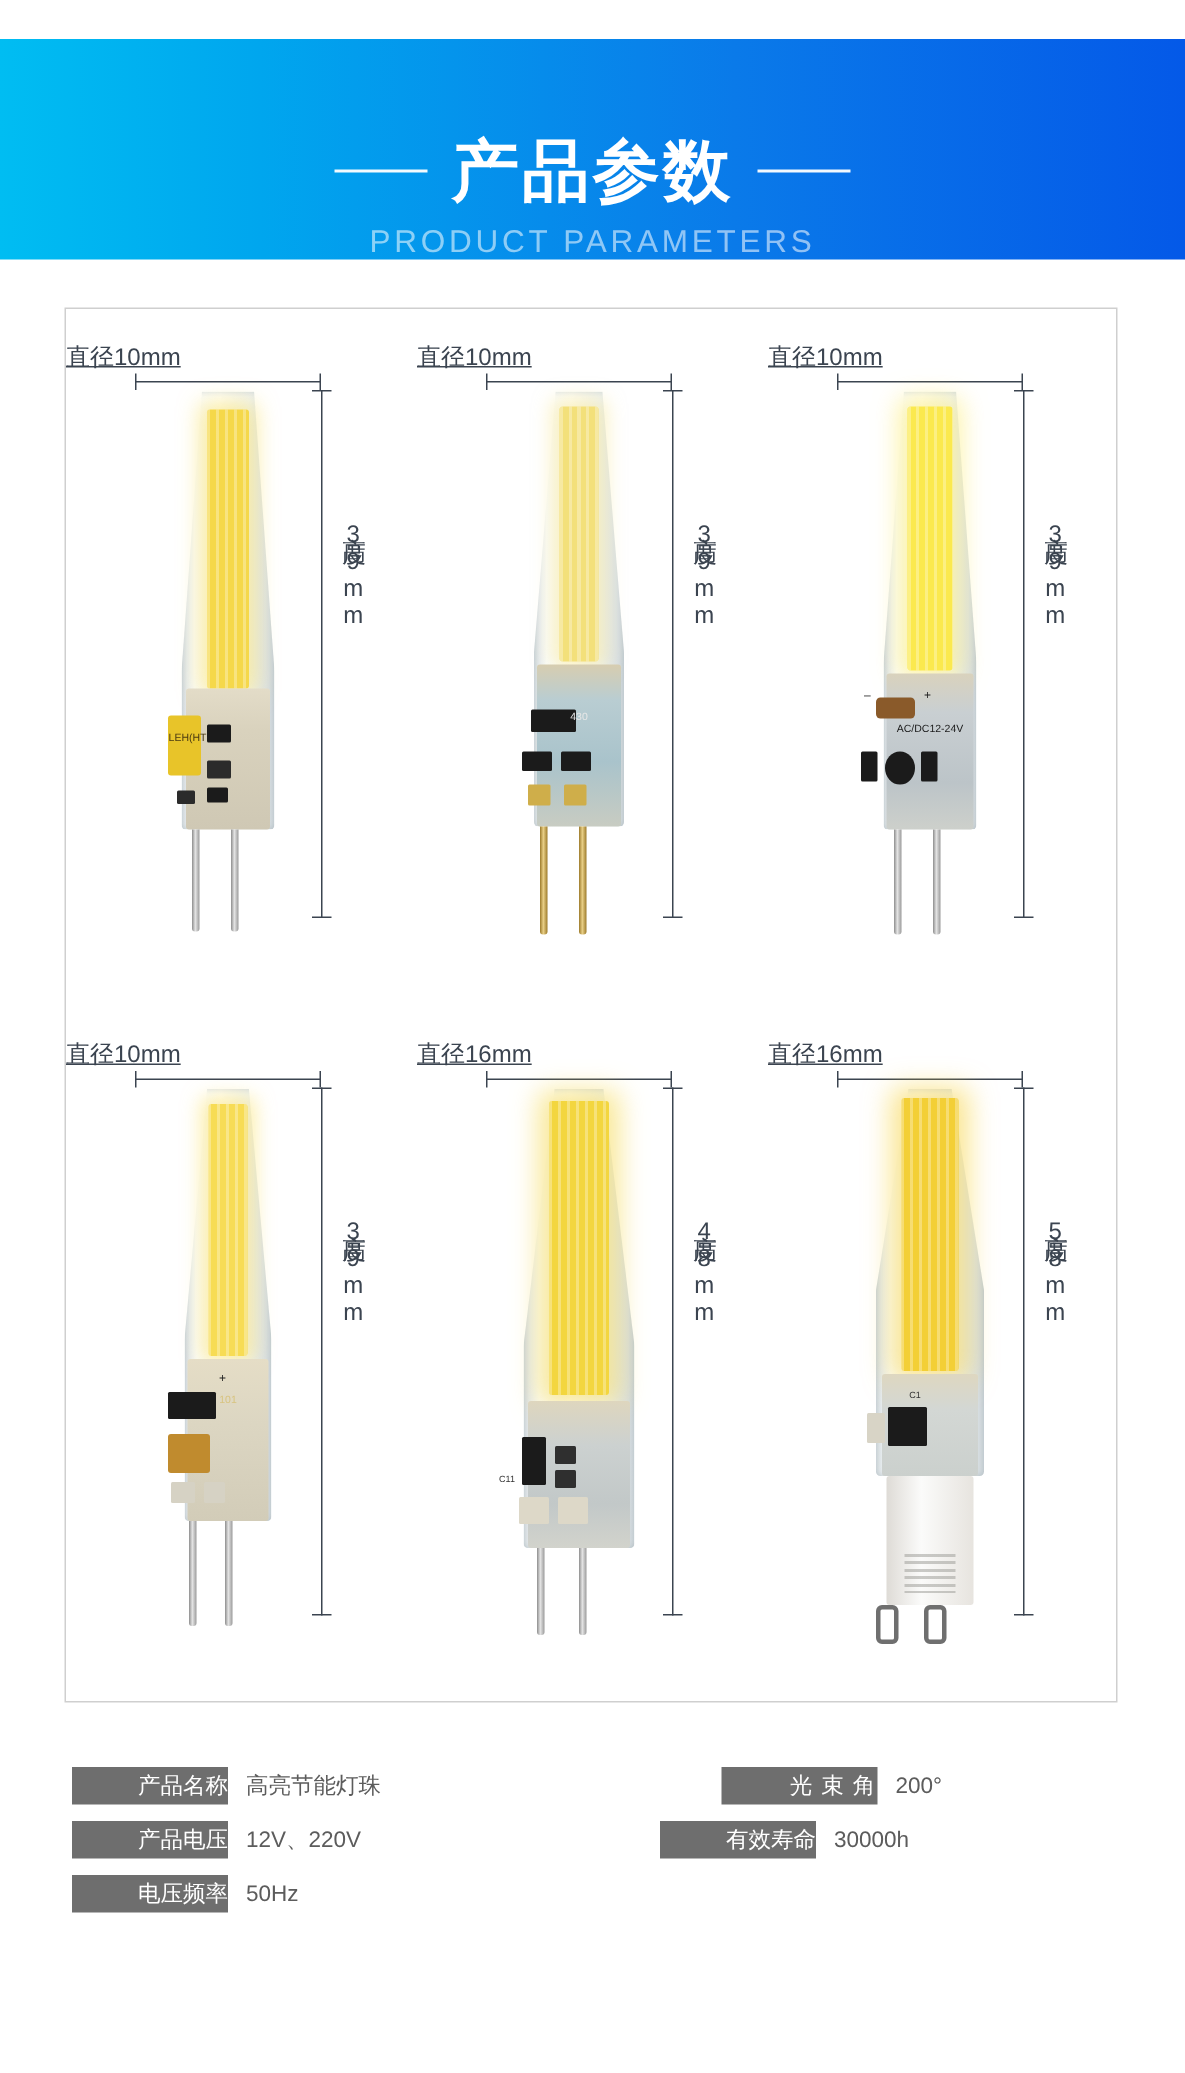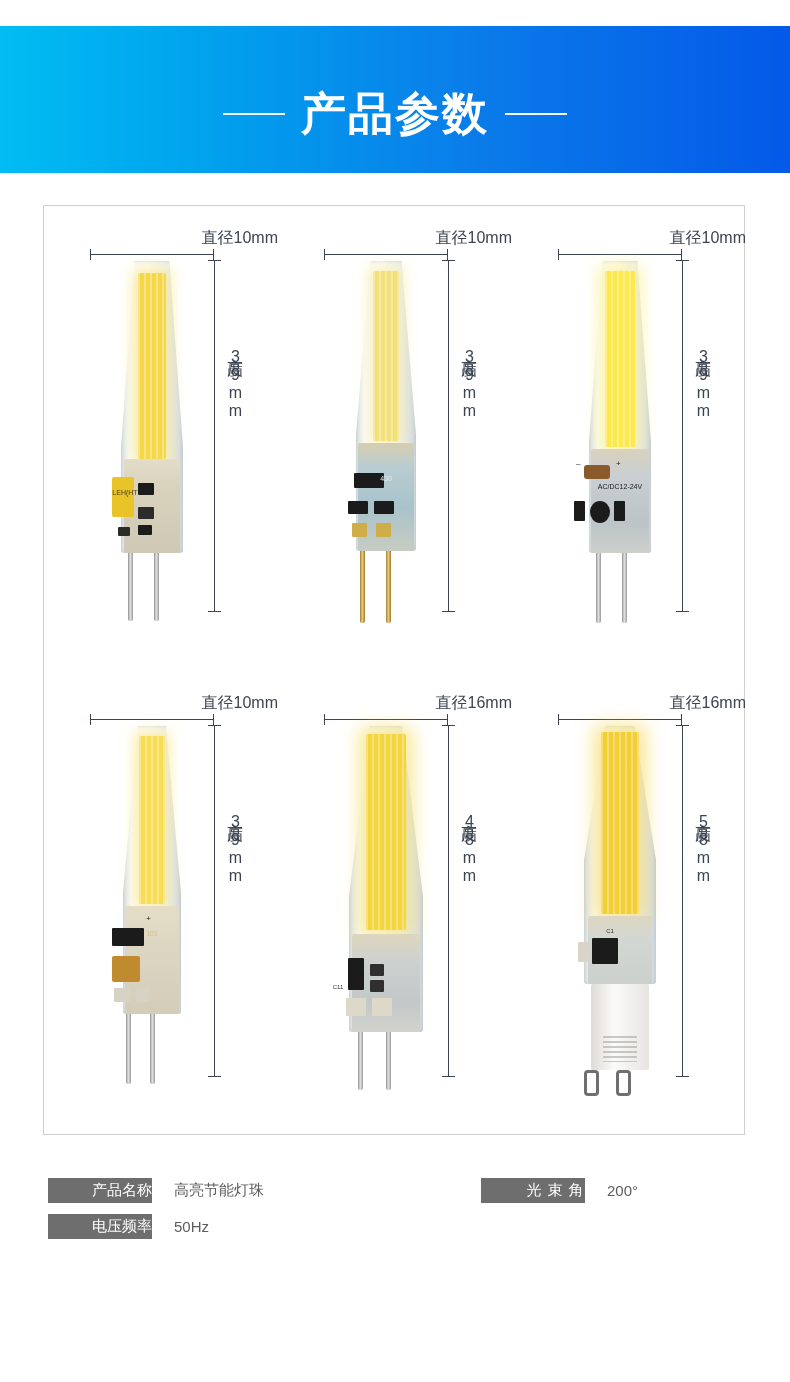--- a/index.html
+++ b/index.html
@@ -81,24 +81,25 @@
   .cell.c1 { left: 234px; top: 0; }
   .cell.c2 { left: 468px; top: 0; }
   .cell.c3 { left: 0;   top: 465px; }
   .cell.c4 { left: 234px; top: 465px; }
   .cell.c5 { left: 468px; top: 465px; }
 
   
   .dim-width-label {
     position: absolute;
     top: 22px; left: 0; width: 234px;
-    text-align: right;
+    text-align: left;
     font-size: 16px;
     color: #3b4450;
     font-family: "Liberation Sans", sans-serif;
+    text-decoration: underline;
   }
   .dim-width-line {
     position: absolute;
     top: 48px; left: 46px;
     width: 124px; height: 1px;
     background: #3b4450;
   }
   .dim-width-line:before, .dim-width-line:after {
     content: "";
     position: absolute;
@@ -256,38 +257,39 @@
     display: flex;
     align-items: center;
     justify-content: center;
     box-sizing: border-box;
     font-family: "DejaVu Sans", "Liberation Sans", sans-serif;
     white-space: nowrap;
     padding-left: 44px;
   }
   .spec-label.spread { letter-spacing: 6px; text-indent: 6px; margin-left: 41px; }
   .spec-value {
-    margin-left: 22px;
+    margin-left: 12px;
     font-size: 15px;
     color: #5c5c5c;
     font-family: "Liberation Sans", sans-serif;
     white-space: nowrap;
     text-align: center;
   }
 </style>
 </head>
 <body>
 
 <div class="banner">
   <div class="banner-inner">
     <div class="title-row">
       <span class="title-rule"></span>
       <span class="banner-title">产品参数</span>
       <span class="title-rule"></span>
     </div>
+    <div class="banner-sub">PRODUCT PARAMETERS</div>
   </div>
 </div>
 
 <div class="panel">
   <div class="grid">
 
     <div class="cell c0">
       <div class="dim-width-label">直径10mm</div>
       <div class="dim-width-line"></div>
       <div class="dim-height-line"></div>
@@ -423,25 +425,33 @@
 </div>
 
 <div class="specs">
 
   <div class="spec-col left">
     <div class="spec-row">
       <span class="spec-label">产品名称</span>
       <span class="spec-value">高亮节能灯珠</span>
     </div>
     <div class="spec-row">
+      <span class="spec-label">产品电压</span>
+      <span class="spec-value">12V、220V</span>
+    </div>
+    <div class="spec-row">
       <span class="spec-label">电压频率</span>
       <span class="spec-value">50Hz</span>
     </div>
   </div>
 
   <div class="spec-col right">
     <div class="spec-row">
       <span class="spec-label spread">光束角</span>
       <span class="spec-value">200°</span>
     </div>
+    <div class="spec-row">
+      <span class="spec-label">有效寿命</span>
+      <span class="spec-value">30000h</span>
+    </div>
   </div>
 
 </div>
 
 </body></html>

